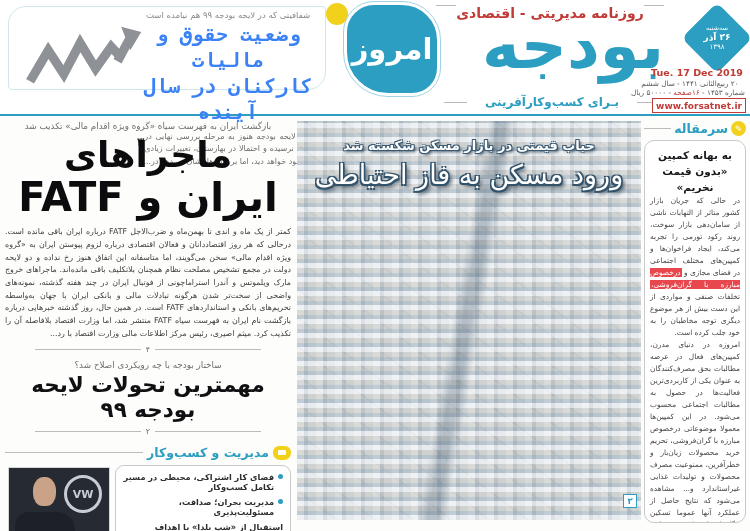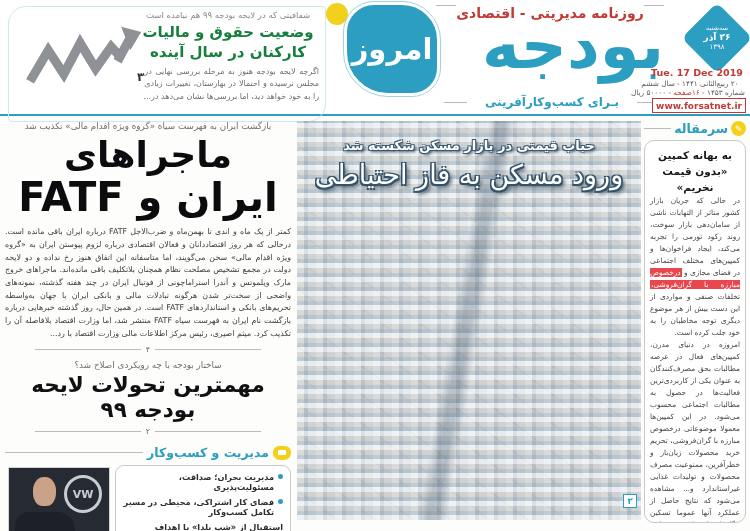--- a/index.html
+++ b/index.html
@@ -10,25 +10,25 @@
     direction:rtl;
     position:relative;
     overflow:hidden;
     color:#222;
   }
   .hairline { background:#bbb; height:1px; flex:1; }
 
   
   .masthead { position:absolute; top:0; left:0; width:750px; height:116px; background:#fff; border-bottom:2px solid #2B9EC1; }
 
-  .salary-box { position:absolute; top:6px; left:8px; width:318px; height:116px; border:1px solid #cfe7ef; border-radius:18px 4px 18px 4px; padding:4px 8px 16px; }
+  .salary-box { position:absolute; top:6px; left:8px; width:318px; height:84px; border:1px solid #cfe7ef; border-radius:18px 4px 18px 4px; padding:4px 8px 16px; }
   .sb-chart { position:absolute; left:10px; top:16px; width:126px; height:82px; }
   .sb-text { position:absolute; right:6px; top:3px; width:182px; text-align:center; }
   .sb-kicker { font-size:8.5px; color:#8a8a8a; margin-bottom:3px; }
-  .sb-headline { font-size:15px; font-weight:bold; color:#15803d; line-height:1.3; }
+  .sb-headline { font-size:20px; font-weight:bold; color:#3b82f6; line-height:1.3;font-family:Liberation Mono, monospace; }
   .sb-body { margin-top:4px; font-size:8px; color:#6d6d6d; line-height:1.55; text-align:justify; }
   .sb-page { float:left; font-size:12px; font-weight:bold; color:#333; margin-top:2px; }
 
   .logo-tagline-top { position:absolute; top:5px; left:436px; width:228px; display:flex; gap:0; color:#c13a35; font-size:14px; font-weight:bold; }
   .logo-forsat { position:absolute; top:8px; left:468px; width:210px; text-align:center; font-size:64px; font-weight:bold; color:#2B9EC1; line-height:1.2; }
   .logo-blob { position:absolute; top:2px; left:344px; width:96px; height:94px; background:#2B9EC1; border-radius:30px 38px 28px 44px; border:3px solid #fff; outline:1px solid #9fd3e4; display:flex; align-items:center; justify-content:center; }
   .logo-blob span { color:#fff; font-size:29px; font-weight:bold; }
   .logo-dot { position:absolute; top:3px; left:326px; width:22px; height:22px; border-radius:50%; background:#F2D11D; }
   .logo-tagline-bottom { position:absolute; top:95px; left:444px; width:216px; display:flex; align-items:center; gap:18px; color:#2B9EC1; font-size:12px; font-weight:bold; }
   .tl-dash { height:1px; background:#b9b9b9; flex:1; }
@@ -206,25 +206,25 @@
   <div class="business-head">
     <span class="biz-icon"></span>
     <span>مدیریت و کسب‌وکار</span>
     <span class="hairline"></span>
   </div>
 
   <div class="business-body">
     <div class="biz-list-box">
       <div class="biz-item">
           <span class="bullet"></span>
-          <span>مدیریت بحران؛ صداقت، مسئولیت‌پذیری</span>
+          <span>فضای کار اشتراکی، محیطی در مسیر تکامل کسب‌وکار</span>
         </div>
       <div class="biz-item">
           <span class="bullet"></span>
-          <span>فضای کار اشتراکی، محیطی در مسیر تکامل کسب‌وکار</span>
+          <span>مدیریت بحران؛ صداقت، مسئولیت‌پذیری</span>
         </div>
       <div class="biz-item">
           <span>استقبال از «شب یلدا» با اهداف بازاریابی</span>
         </div>
 
     </div>
 
     <div class="vw-card">
       <div class="vw-photo">
         <span class="vw-ring">VW</span>

